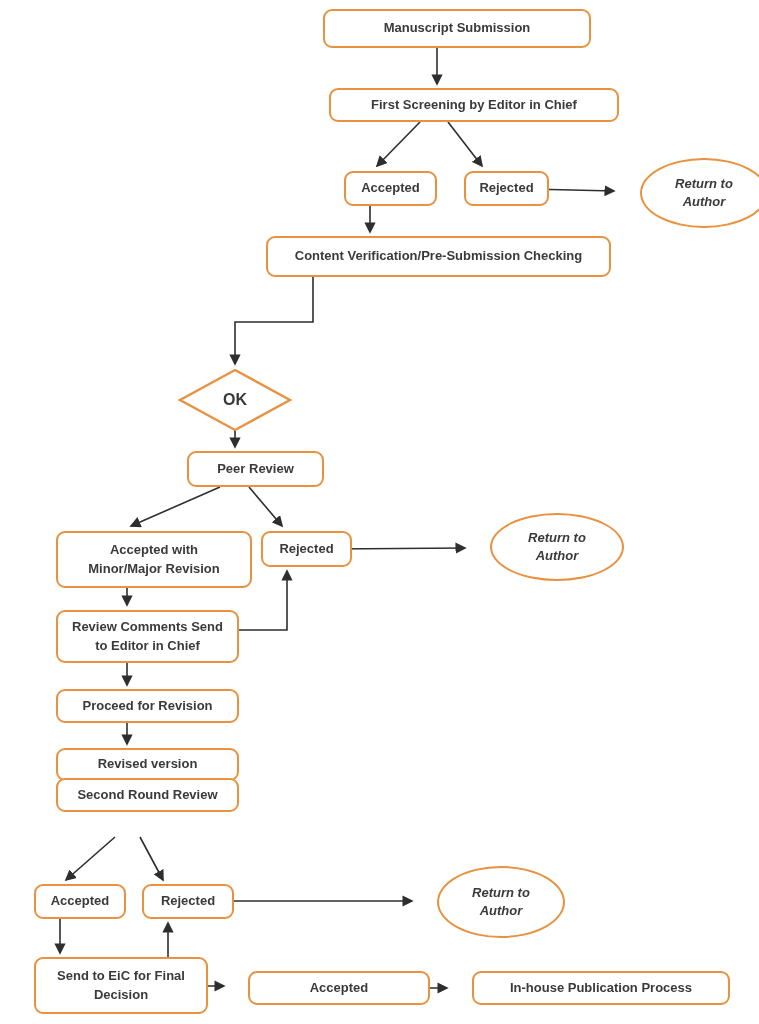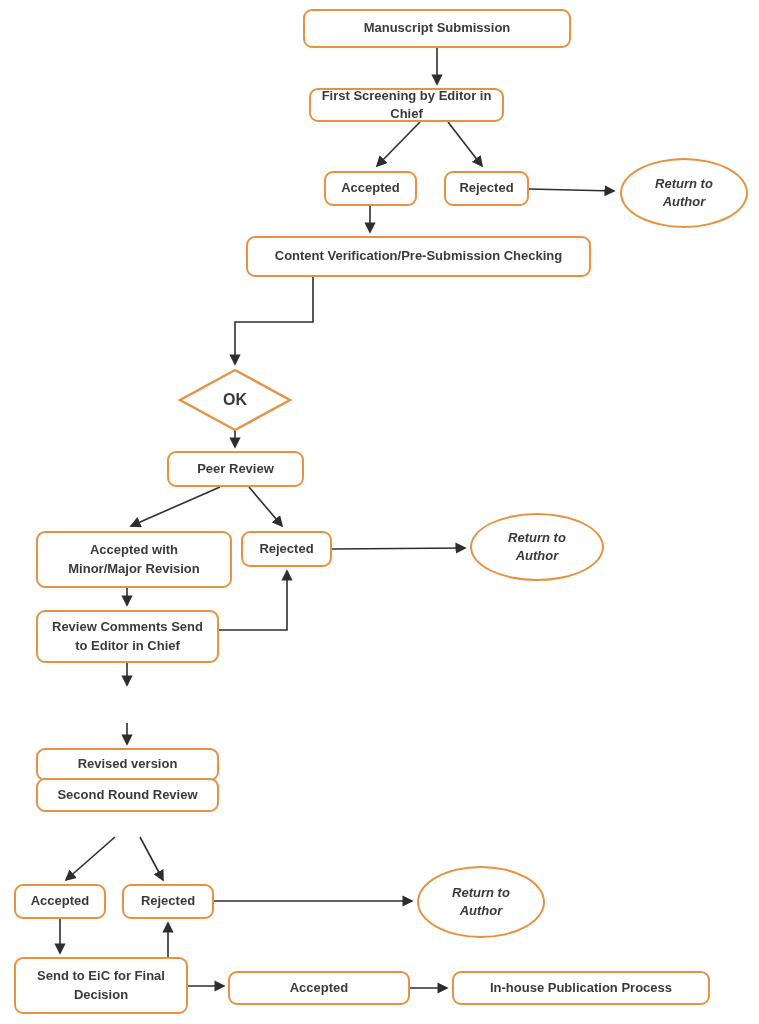--- a/index.html
+++ b/index.html
@@ -43,20 +43,21 @@
     border-radius:9px;
     display:flex;
     align-items:center;
     justify-content:center;
     text-align:center;
     font-size:13px;
     font-weight:600;
     color:var(--text-color);
     line-height:1.4;
     padding:2px 8px;
+    margin-left:20px;
   }
   .ellipse{
     border-radius:50%;
     padding:2px 20px;
     font-style:italic;
   }
   .diamond-label{
     position:absolute;
     text-align:center;
     font-size:16px;
@@ -97,21 +98,21 @@
     <path class="connector" marker-end="url(#arr)" d="M60,919 L60,953"></path>
     <path class="connector" marker-end="url(#arr)" d="M168,957 L168,923"></path>
     <path class="connector" marker-end="url(#arr)" d="M188,986 L224,986"></path>
     <path class="connector" marker-end="url(#arr)" d="M410,988 L447,988"></path>
 
     <polygon class="diamond" points="235,370 290,400 235,430 180,400"></polygon>
   </svg>
 
   <div class="node" style="left:303px;top:9px;width:268px;height:39px">Manuscript Submission</div>
 
-  <div class="node" style="left:309px;top:88px;width:195px;height:34px">First Screening by Editor in Chief</div>
+  <div class="node" style="left:309px;top:88px;width:290px;height:34px">First Screening by Editor in Chief</div>
 
   <div class="node" style="left:324px;top:171px;width:93px;height:35px">Accepted</div>
 
   <div class="node" style="left:444px;top:171px;width:85px;height:35px">Rejected</div>
 
   <div class="node ellipse" style="left:620px;top:158px;width:128px;height:70px">Return to Author</div>
 
   <div class="node" style="left:246px;top:236px;width:345px;height:41px">Content Verification/Pre-Submission Checking</div>
 
   <div class="diamond-label" style="left:205px;top:389px;width:60px;height:22px;line-height:22px">OK</div>
@@ -119,20 +120,21 @@
   <div class="node" style="left:167px;top:451px;width:137px;height:36px">Peer Review</div>
 
   <div class="node" style="left:36px;top:531px;width:196px;height:57px;padding:2px 20px">Accepted with Minor/Major Revision</div>
 
   <div class="node" style="left:241px;top:531px;width:91px;height:36px">Rejected</div>
 
   <div class="node ellipse" style="left:470px;top:513px;width:134px;height:68px">Return to Author</div>
 
   <div class="node" style="left:36px;top:610px;width:183px;height:53px">Review Comments Send to Editor in Chief</div>
 
+  <div class="node" style="left:36px;top:689px;width:183px;height:34px">Proceed for Revision</div>
 
   <div class="node" style="left:36px;top:748px;width:183px;height:33px">Revised version</div>
 
   <div class="node" style="left:36px;top:778px;width:183px;height:34px">Second Round Review</div>
 
   <div class="node" style="left:14px;top:884px;width:92px;height:35px">Accepted</div>
 
   <div class="node" style="left:122px;top:884px;width:92px;height:35px">Rejected</div>
 
   <div class="node ellipse" style="left:417px;top:866px;width:128px;height:72px">Return to Author</div>

